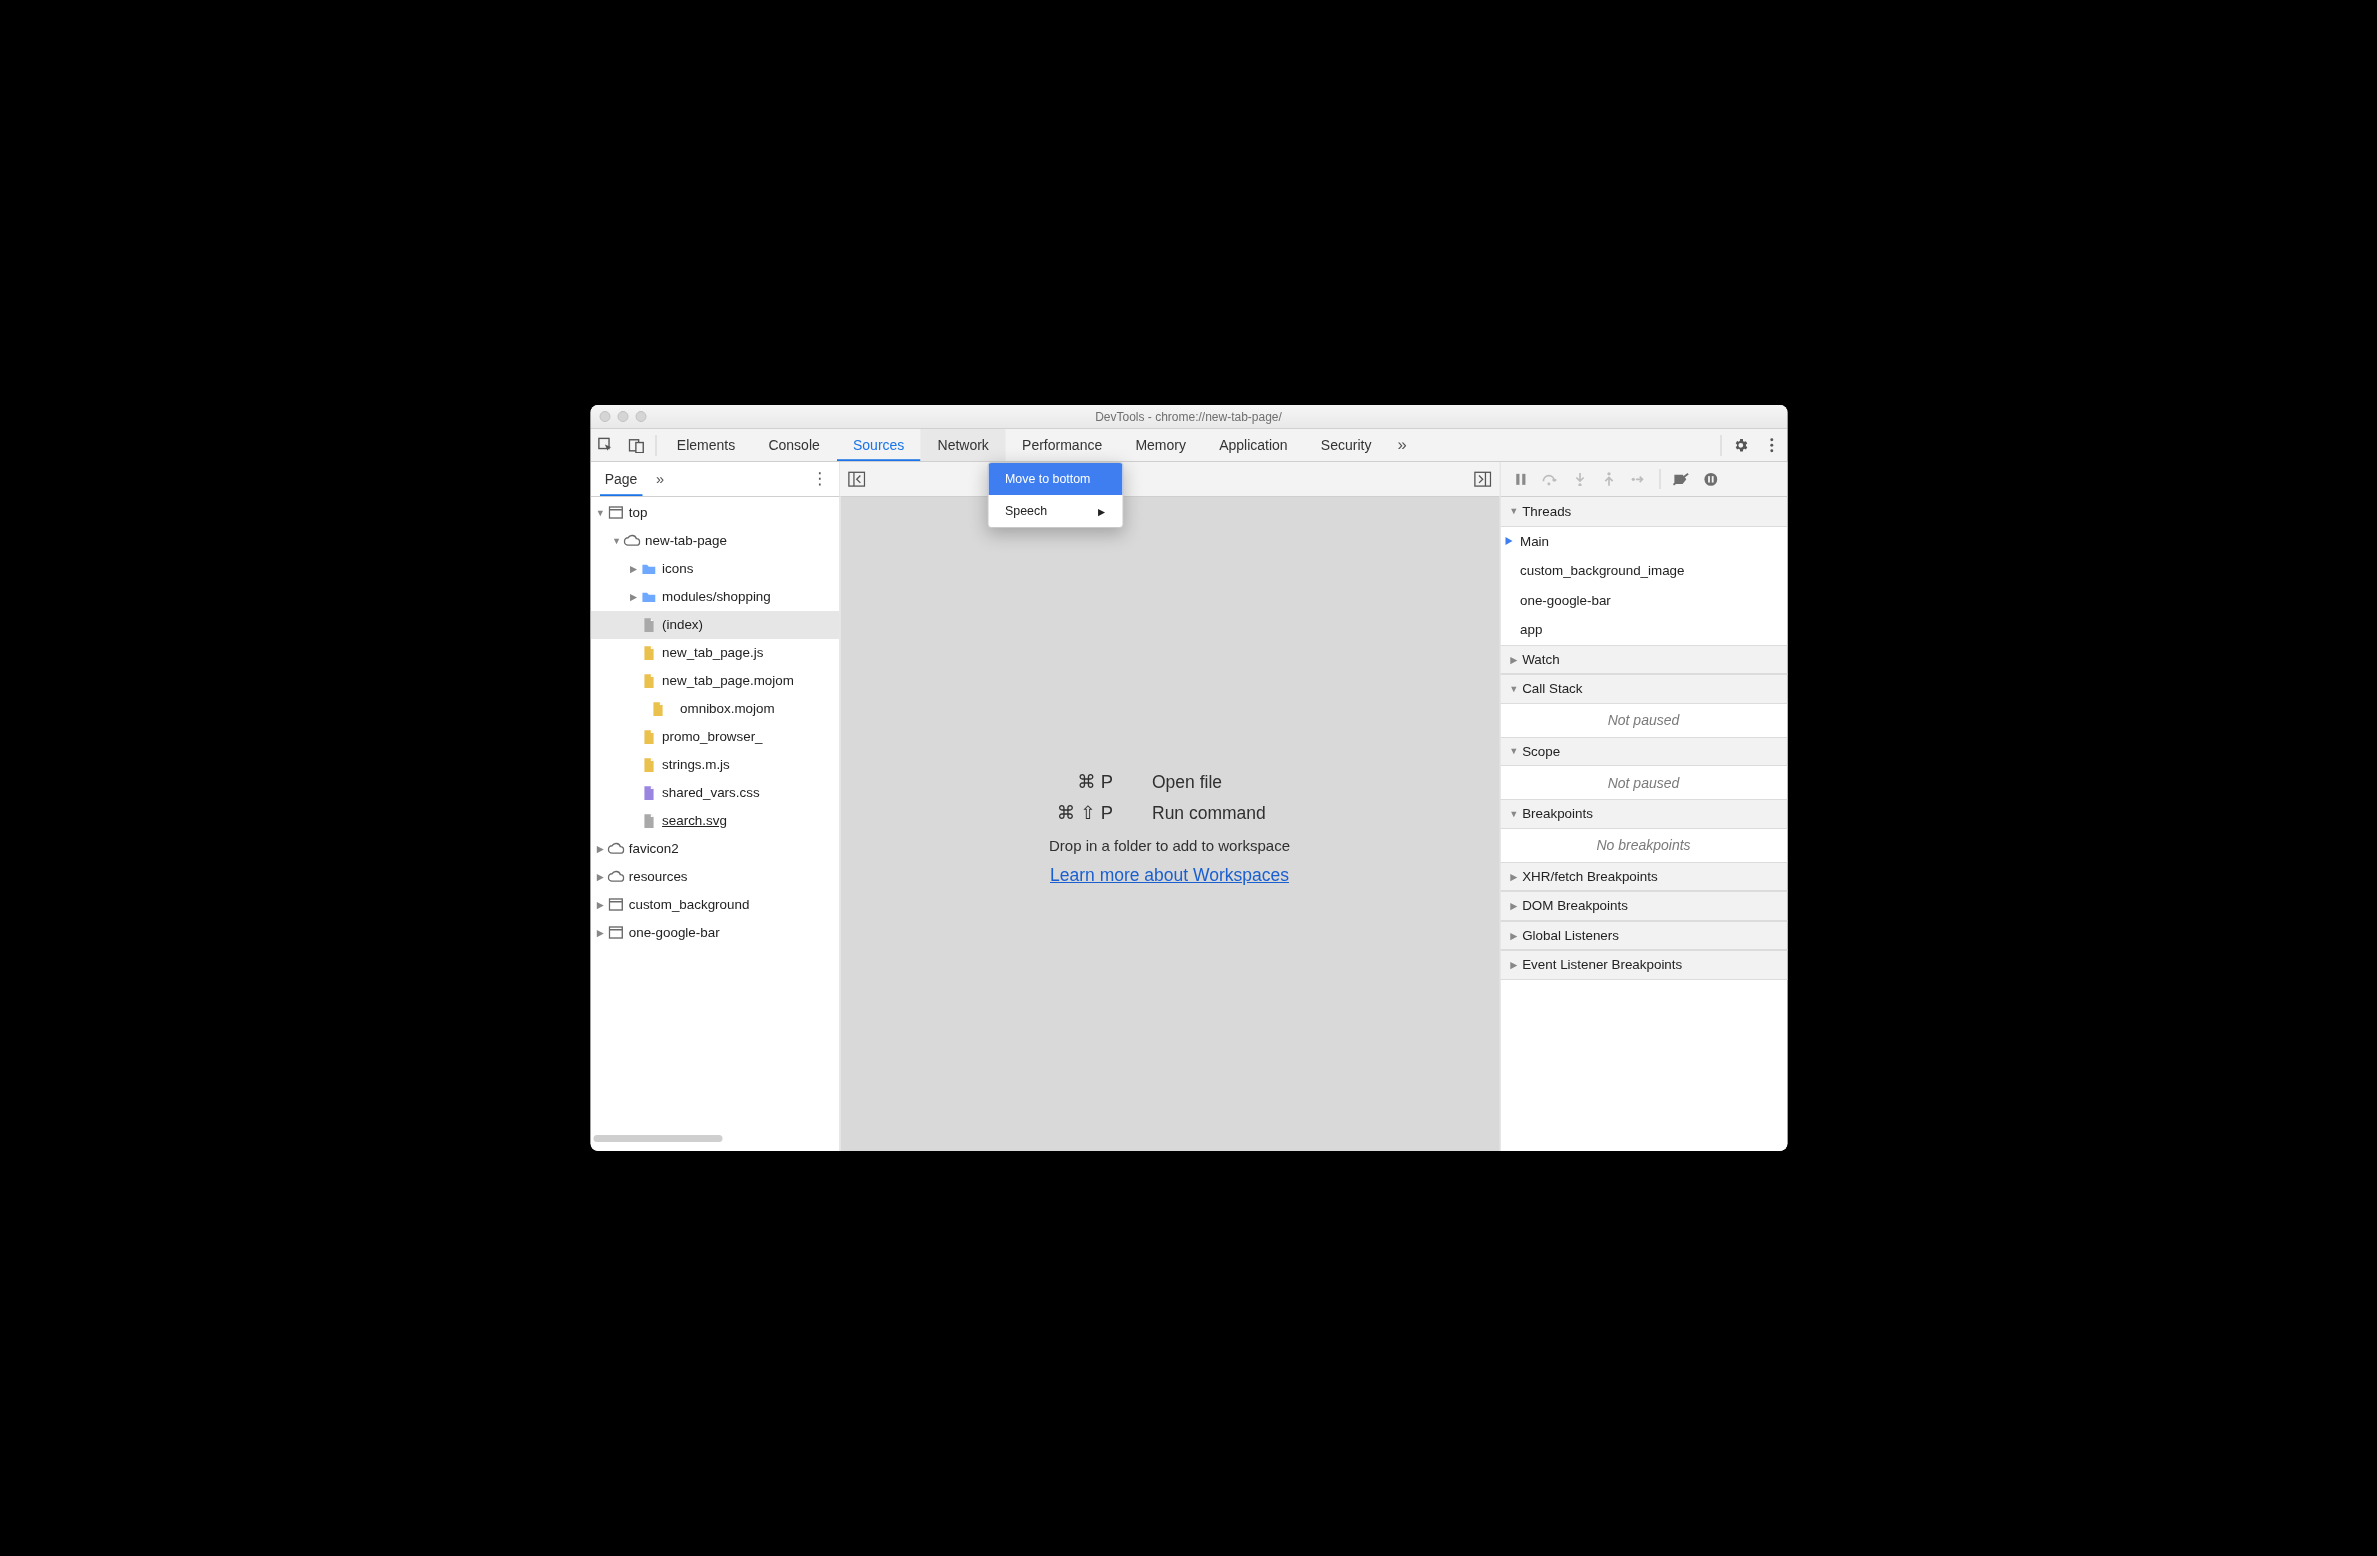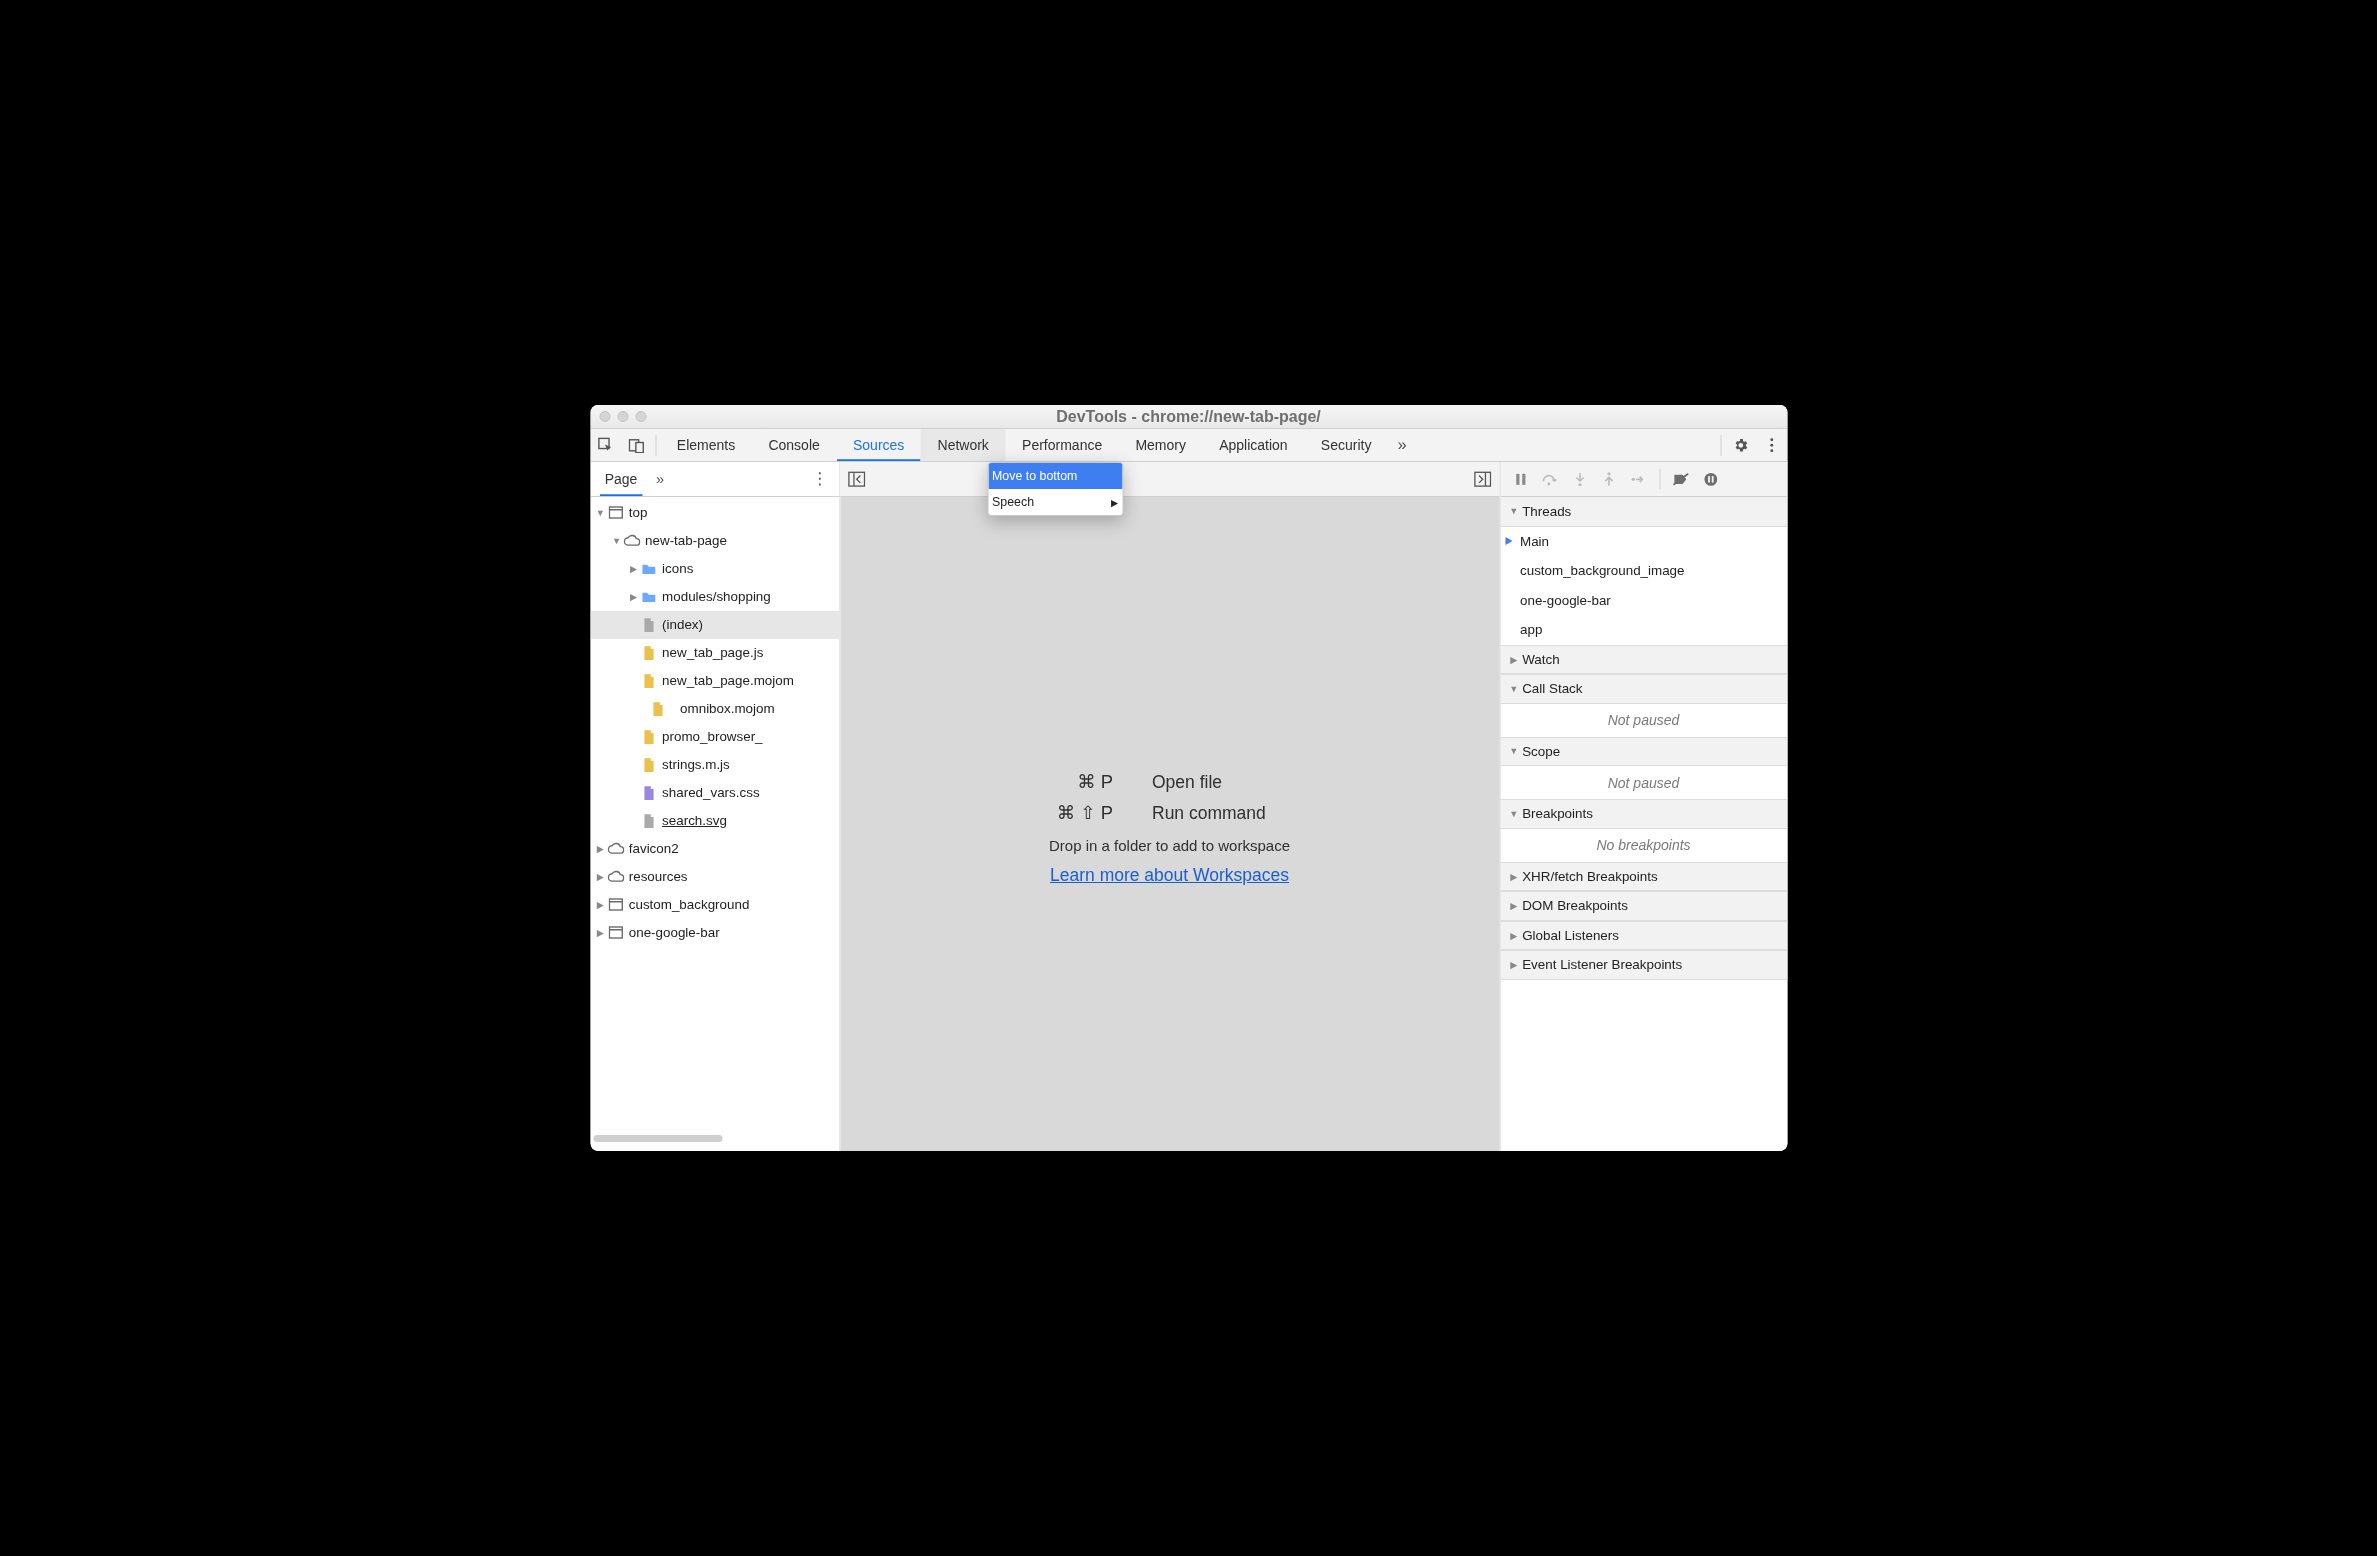--- a/index.html
+++ b/index.html
@@ -4,21 +4,21 @@
 <style>
 * { margin: 0; padding: 0; box-sizing: border-box; font-family: -apple-system, "Helvetica Neue", Arial, sans-serif; }
 html, body { width: 100%; height: 100%; background: #000; }
 .stage { position: absolute; left: 50%; top: 50%; transform: translate(-50%, -50%); width: 1197px; height: 746px; }
 .window { position: absolute; inset: 0; background: #fff; border-radius: 7.4px; overflow: hidden; box-shadow: 0 18.4px 55px rgba(0,0,0,0.5); display: flex; flex-direction: column; }
 
 
 .titlebar { height: 24px; background: linear-gradient(#f6f6f6,#e8e8e8); border-bottom: 0.9px solid #d0d0d0; display: flex; align-items: center; position: relative; flex: 0 0 auto; }
 .traffic { display: flex; gap: 7.4px; margin-left: 9.2px; }
 .traffic span { width: 11px; height: 11px; border-radius: 50%; background: #d5d5d5; border: 0.9px solid #c0c0c0; }
-.title { position: absolute; left: 0; right: 0; text-align: center; font-size: 16px; color: #6f6f6f; pointer-events: none; font-weight: bold; }
+.title { position: absolute; left: 0; right: 0; text-align: center; font-size: 12px; color: #6f6f6f; pointer-events: none; }
 
 
 .tabs { height: 33px; background: #f3f3f3; border-bottom: 0.9px solid #cfcfcf; display: flex; align-items: stretch; flex: 0 0 auto; }
 .tabs .iconbtn { width: 31px; display: flex; align-items: center; justify-content: center; color: #555; }
 .tabs .sep { width: 0.9px; background: #d0d0d0; margin: 5.5px 3.7px; }
 .tab { padding: 0 16.6px; display: flex; align-items: center; font-size: 14px; color: #333; cursor: default; }
 .tab.active { color: #1a73e8; box-shadow: inset 0 -1.8px 0 #1a73e8; }
 .tab.hl { background: #e8e8e8; }
 .tabs .spacer { flex: 1; }
 .tabs .chev { width: 28px; display:flex; align-items:center; justify-content:center; color:#555; font-size:16.6px; }
@@ -48,21 +48,21 @@
 .center-head { height: 35px; border-bottom: 0.9px solid #cfcfcf; background:#f3f3f3; display:flex; align-items:center; justify-content:space-between; padding: 0 7.4px; }
 .center-body { flex:1; background:#d9d9d9; position:relative; display:flex; align-items:center; justify-content:center; }
 .placard { text-align:center; color:#303030; }
 .placard .row { display:flex; align-items:center; justify-content:center; gap: 39px; margin: 9.2px 0; font-size: 17.5px; }
 .placard .keys { display:flex; gap:9.2px; font-size: 18.4px; color:#303030; justify-content:flex-end; min-width: 83px; }
 .placard .lbl { min-width: 157px; text-align:left; }
 .placard .hint { margin-top: 13px; font-size: 15px; color:#303030; }
 .placard a { color: #1a5fd0; text-decoration: underline; font-size: 17.5px; display:inline-block; margin-top: 11px; }
 
 .ctxmenu { position:absolute; top:0; left:147px; width:136px; background:#fff; border:0.9px solid #c9c9c9; border-radius:3.7px; box-shadow: 0 5.5px 18.4px rgba(0,0,0,0.25); font-size:12.4px; overflow:hidden; z-index:10; }
-.ctxmenu .mi { height:26px; display:flex; align-items:center; padding:0 4px; justify-content:space-between; color:#222; }
+.ctxmenu .mi { height:32px; display:flex; align-items:center; padding:0 17px; justify-content:space-between; color:#222; }
 .ctxmenu .mi.hl { background:#3f7ef1; color:#fff; }
 .ctxmenu .mi .tri { font-size:9.2px; color:#222; }
 
 
 .right { width: 287px; display:flex; flex-direction:column; background:#fff; }
 .right-head { height:35px; border-bottom:0.9px solid #cfcfcf; background:#f3f3f3; display:flex; align-items:center; gap:3.7px; padding:0 7.4px; }
 .right-head .ib { width:26px; height:26px; display:flex; align-items:center; justify-content:center; color:#9a9a9a; }
 .right-head .sepv { width:0.9px; height:20px; background:#d0d0d0; margin:0 3.7px; }
 
 .sect-h { height:29.5px; background:#f2f2f2; border-top:0.9px solid #dcdcdc; border-bottom:0.9px solid #dcdcdc; display:flex; align-items:center; padding:0 7.4px; font-size:13.4px; color:#222; }

